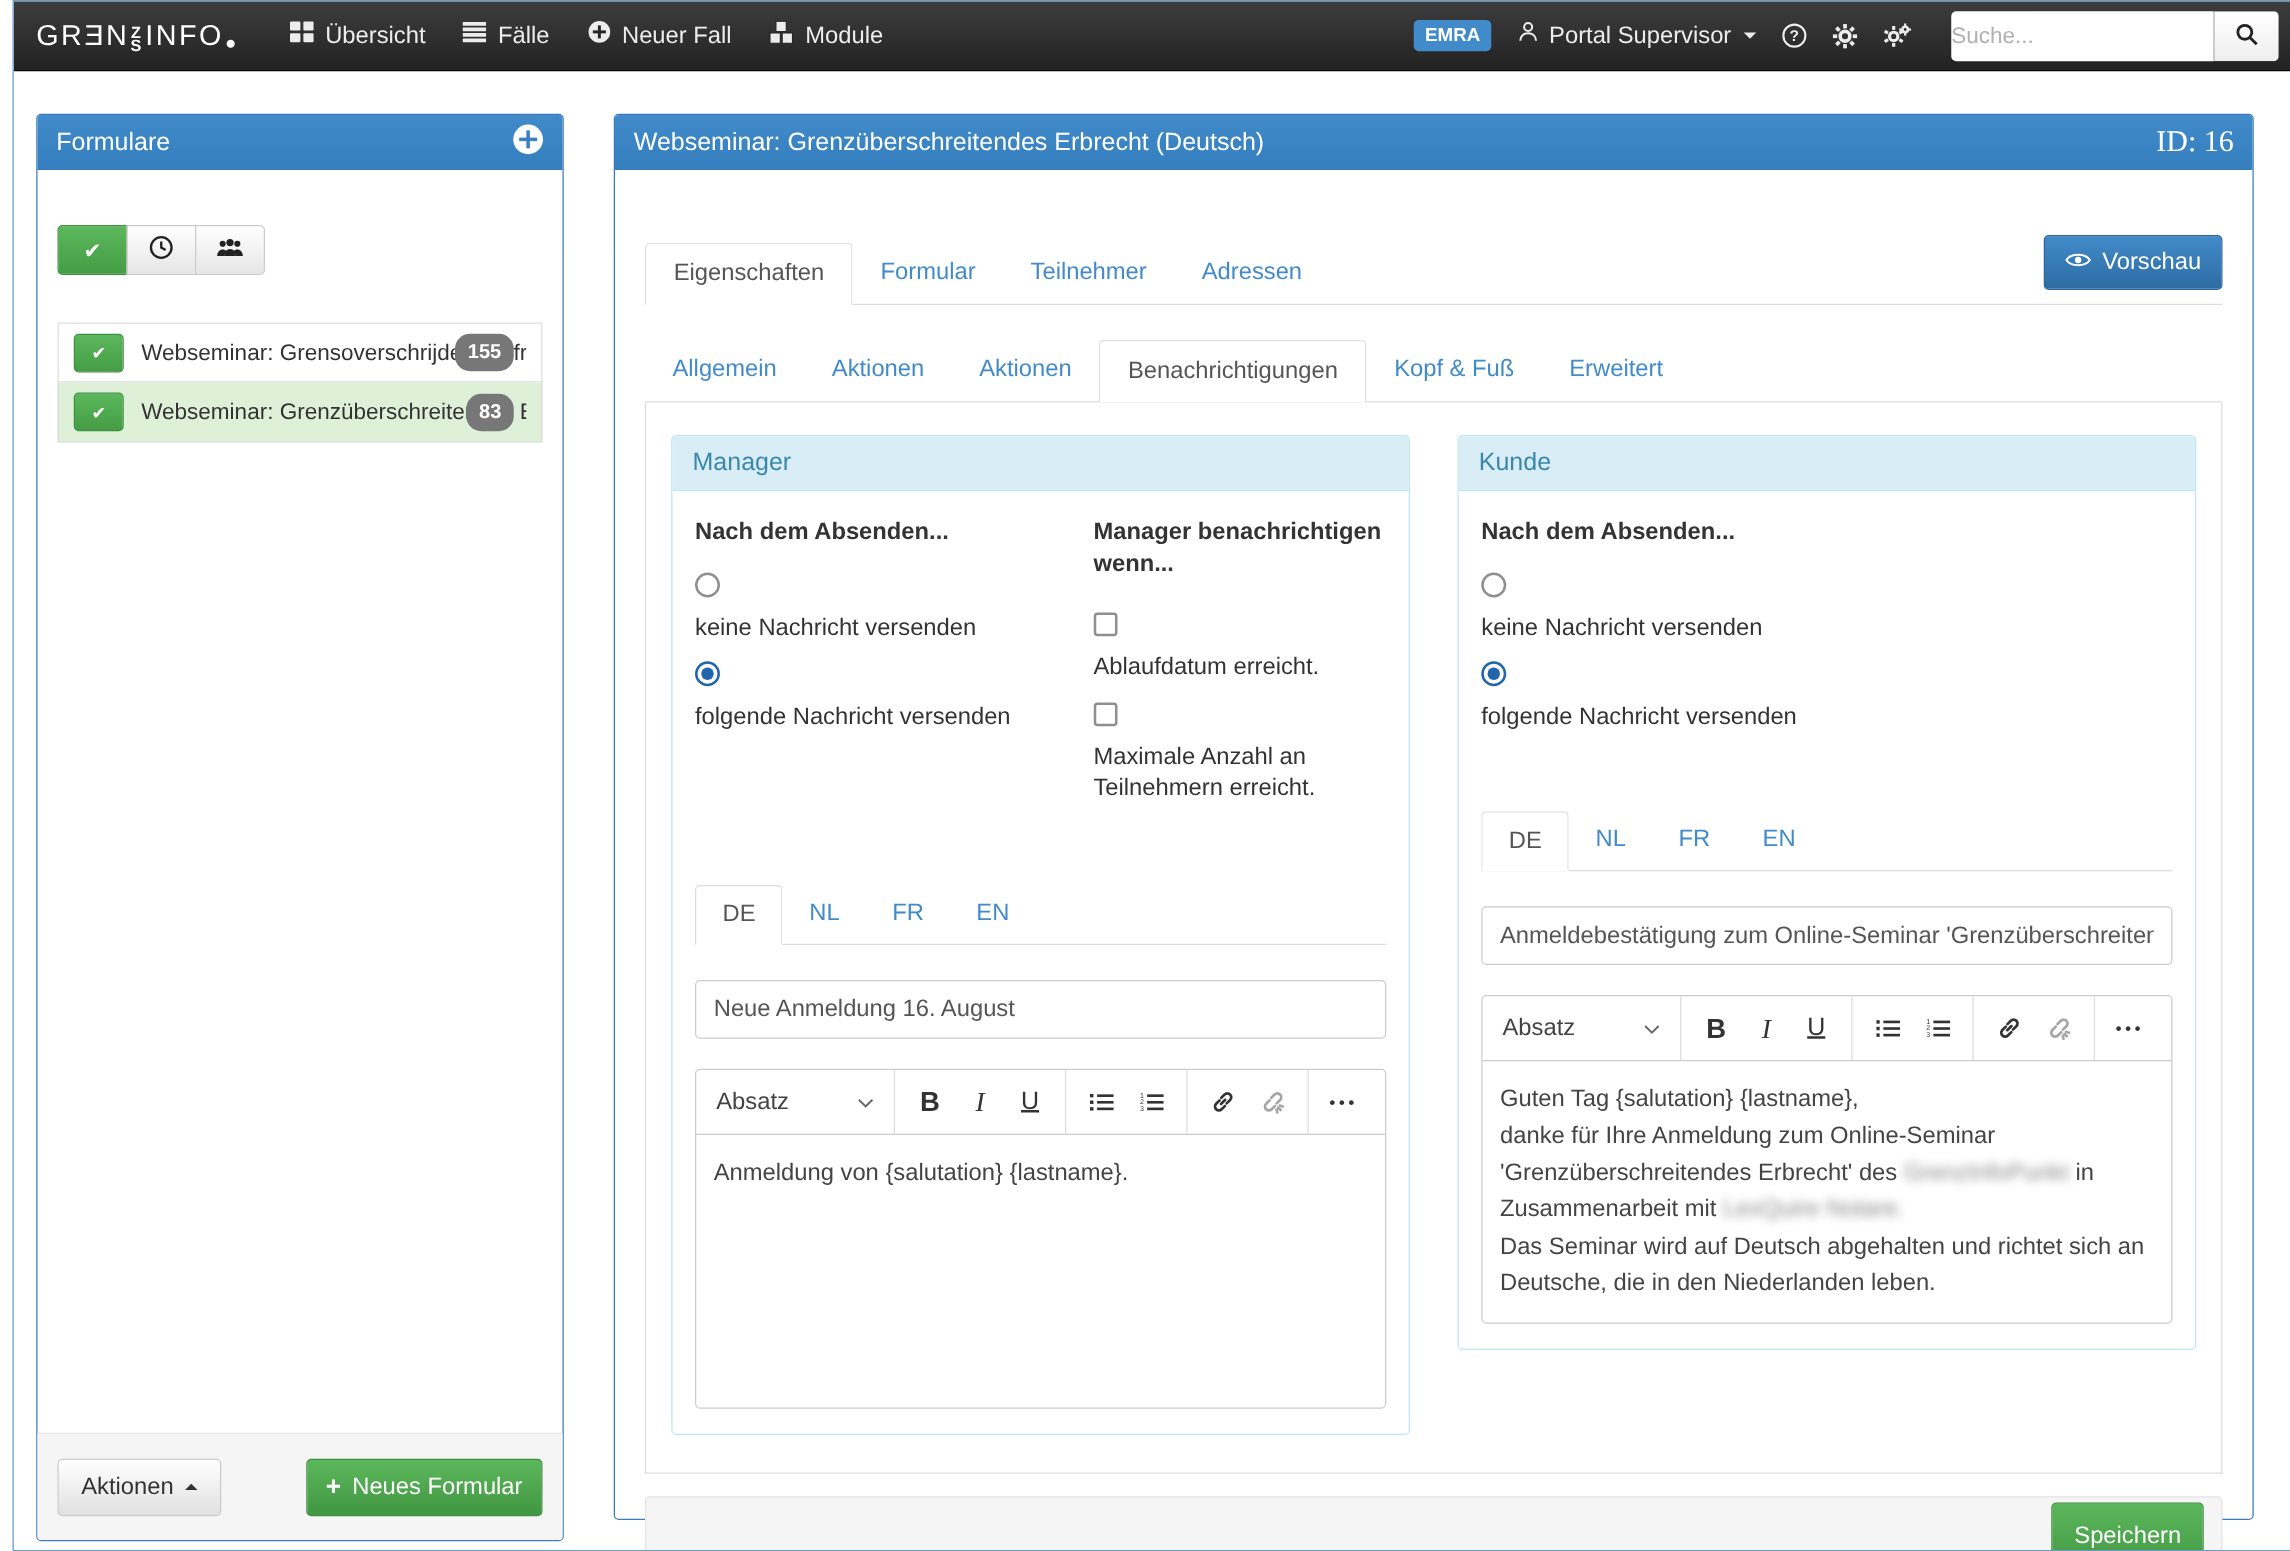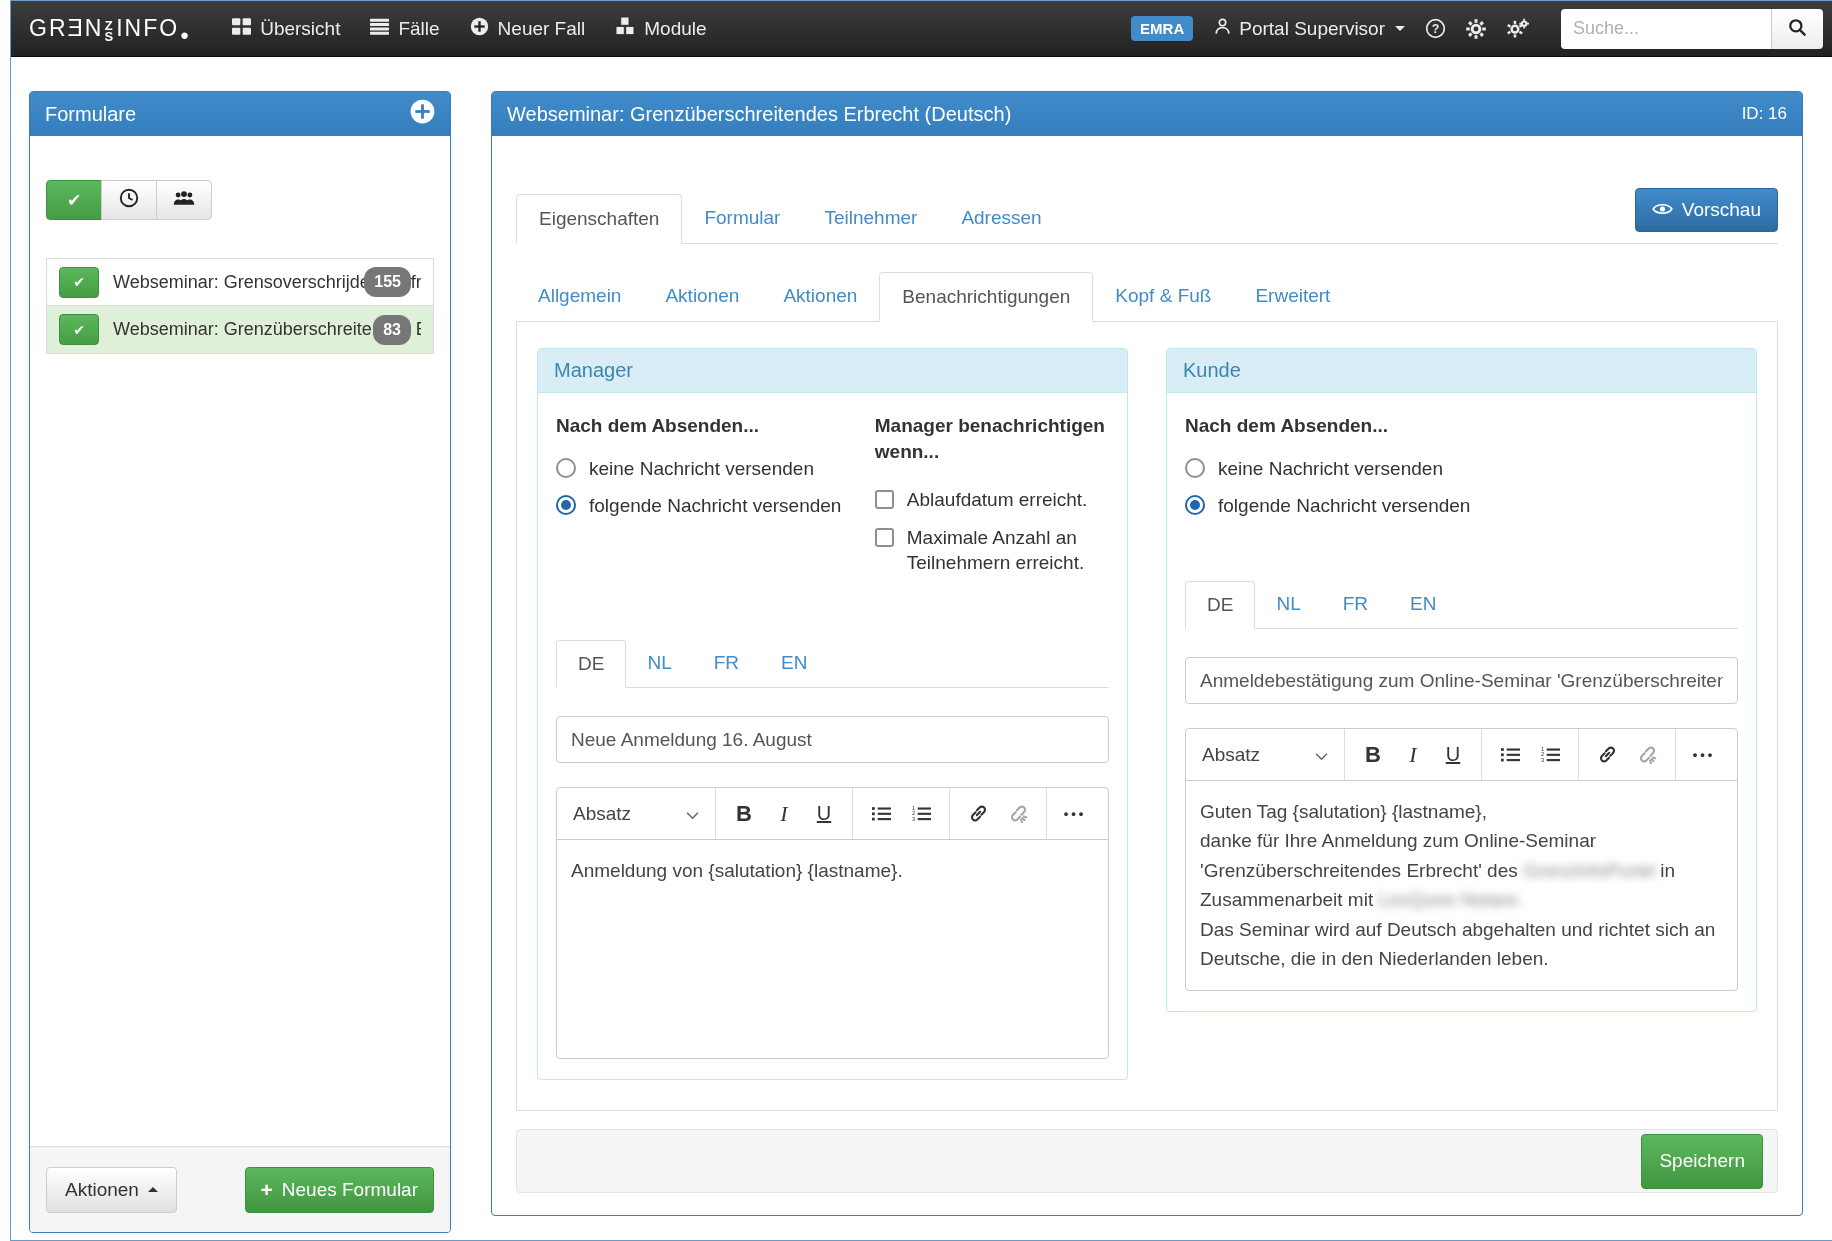--- a/index.html
+++ b/index.html
@@ -14,21 +14,21 @@
   .brand .dot { font-size:15px; transform:translateY(6px); margin-left:1px; }
   .nav-items { display:flex; align-items:center; height:100%; }
   .nav-item { display:flex; align-items:center; gap:9px; padding:0 15px; height:100%; font-size:19px; color:#ececec; cursor:pointer; }
   .nav-item svg { flex:none; }
   .nav-right { margin-left:auto; display:flex; align-items:center; gap:20px; }
   .env-badge { background:#428bca; color:#fff; font-size:15px; font-weight:bold; padding:4px 9px; border-radius:4px; }
   .user-menu { display:flex; align-items:center; gap:7px; font-size:19px; color:#ececec; cursor:pointer; }
   .caret-down { width:0; height:0; border-left:5px solid transparent; border-right:5px solid transparent; border-top:5px solid #ececec; margin-left:3px; }
   .icon-btn { color:#ececec; display:flex; align-items:center; cursor:pointer; }
   .search-group { display:flex; margin-left:12px; }
-  .search-input { width:210px; height:40px; border:none; border-radius:4px 0 0 4px; padding:0 12px; font-size:18px; font-family:inherit; color:#555; outline:none; background:#fff; }
+  .search-input { width:210px; height:40px; border:none; border-radius:4px 0 0 4px; padding:0 0; font-size:18px; font-family:inherit; color:#555; outline:none; background:#fff; }
   .search-input::placeholder { color:#b0b0b0; }
   .search-btn { width:52px; height:40px; border:none; border-left:1px solid #ccc; border-radius:0 4px 4px 0; background:linear-gradient(#fff,#eee); color:#222; display:flex; align-items:center; justify-content:center; cursor:pointer; }
 
   
   .content { display:flex; gap:40px; padding:34px 38px 0 18px; align-items:flex-start; }
 
   .panel { border:1px solid #3c7ab8; border-radius:4px; background:#fff; display:flex; flex-direction:column; }
   .panel-heading { height:44px; flex:none; display:flex; align-items:center; justify-content:space-between; padding:0 15px; background:linear-gradient(#428bca,#357ebd); color:#fff; font-size:20px; border-radius:3px 3px 0 0; }
 
   
@@ -66,21 +66,21 @@
   .inner { margin-top:28px; }
   .inner-content { border:1px solid #ddd; border-top:none; padding:26px 20px 30px; display:flex; gap:38px; align-items:flex-start; }
 
   
   .panel-info { flex:1; border:1px solid #bce8f1; border-radius:4px; min-width:0; }
   .panel-info-heading { background:#d9edf7; color:#3a87ad; font-size:20px; padding:10px 16px; border-bottom:1px solid #bce8f1; border-radius:3px 3px 0 0; }
   .panel-info-body { padding:20px 18px; }
   .cols { display:flex; gap:26px; }
   .col1 { flex:1.25; min-width:0; } .col2 { flex:1; min-width:0; }
   .group-heading { font-size:19px; font-weight:bold; color:#333; margin-bottom:18px; line-height:1.35; }
-  .choice-row { display:flex; align-items:flex-start; gap:13px; margin-bottom:13px; font-size:19px; color:#333; line-height:1.3; cursor:pointer; }
+  .choice-row { display:flex; align-items:flex-start; gap:13px; margin-bottom:13px; font-size:19px; color:#333; line-height:1.3; cursor:pointer;flex-direction:column; }
   .radio { flex:none; width:20px; height:20px; border:2px solid #8f8f8f; border-radius:50%; background:#fff; position:relative; margin-top:1px; }
   .radio.checked { border-color:#2166ac; }
   .radio.checked::after { content:""; position:absolute; inset:3px; border-radius:50%; background:#2166ac; }
   .checkbox { flex:none; width:19px; height:19px; border:2px solid #8f8f8f; border-radius:3px; background:#fff; margin-top:2px; }
 
   .langtabs { display:flex; border-bottom:1px solid #ddd; }
   .langtab { padding:12px 21px; font-size:19px; color:#428bca; cursor:pointer; }
   .langtab.active { border:1px solid #ddd; border-bottom:1px solid #fff; margin-bottom:-1px; border-radius:4px 4px 0 0; color:#555; background:#fff; cursor:default; }
 
   .subject-input { margin-top:28px; width:100%; height:47px; border:1px solid #ccc; border-radius:4px; padding:0 14px; font-size:19px; font-family:inherit; color:#555; white-space:nowrap; overflow:hidden; }
@@ -98,21 +98,21 @@
   .tbtn.muted { color:#a6a6a6; }
   .tbtn.more { font-size:13px; letter-spacing:3px; font-weight:bold; }
   .editor-area { padding:16px 14px; font-size:19px; color:#444; line-height:1.55; }
   .redacted { filter:blur(4px); color:#8a8a8a; }
 
   .save-bar { margin-top:18px; height:64px; background:#f5f5f5; border:1px solid #e3e3e3; border-radius:4px; display:flex; align-items:center; justify-content:flex-end; padding:0 14px; }
   .save-btn { height:55px; padding:0 17px; }
   .aktionen-btn { height:46px; padding:0 18px; }
   .newform-btn { height:46px; padding:0 15px; }
   .main-title { font-size:20px; }
-  .id-label { font-size:17px; }
+  .id-label { font-size:24px;font-family:Liberation Serif, serif; }
 </style>
 </head>
 <body>
 
 <div class="viewport">
 
   <div class="navbar">
     <div class="brand">
       <span>GR</span>
         <span>Ǝ</span>

